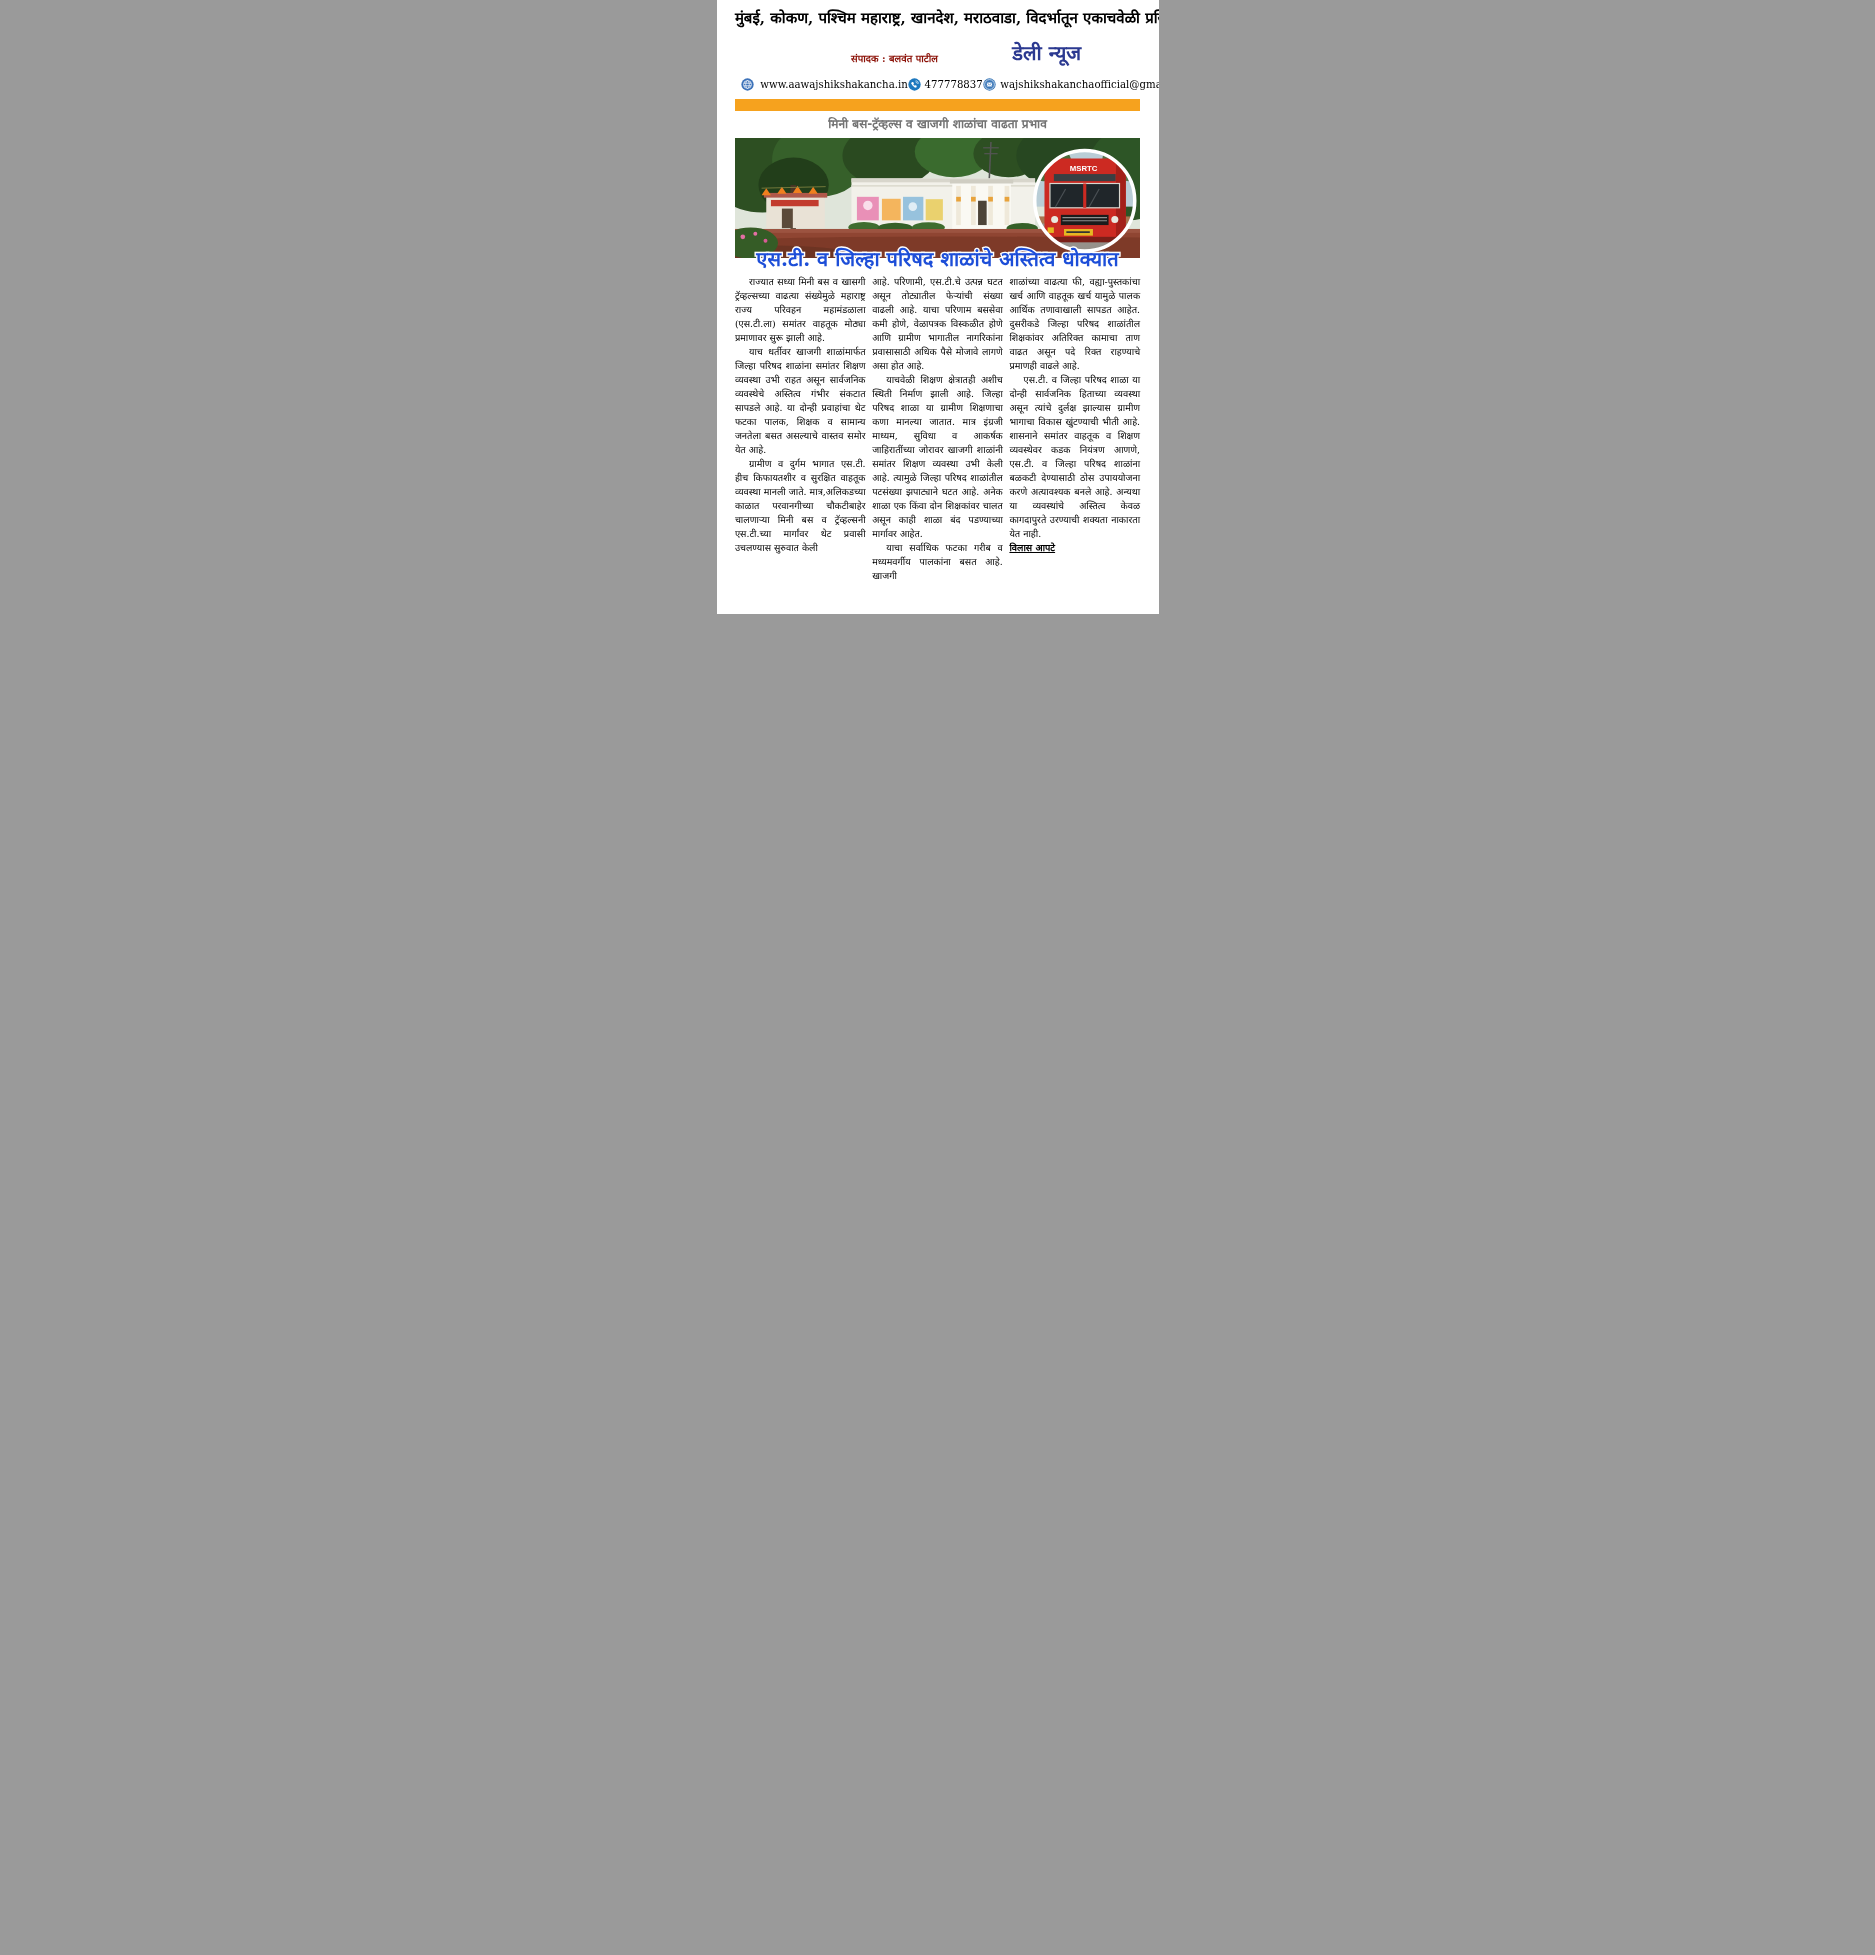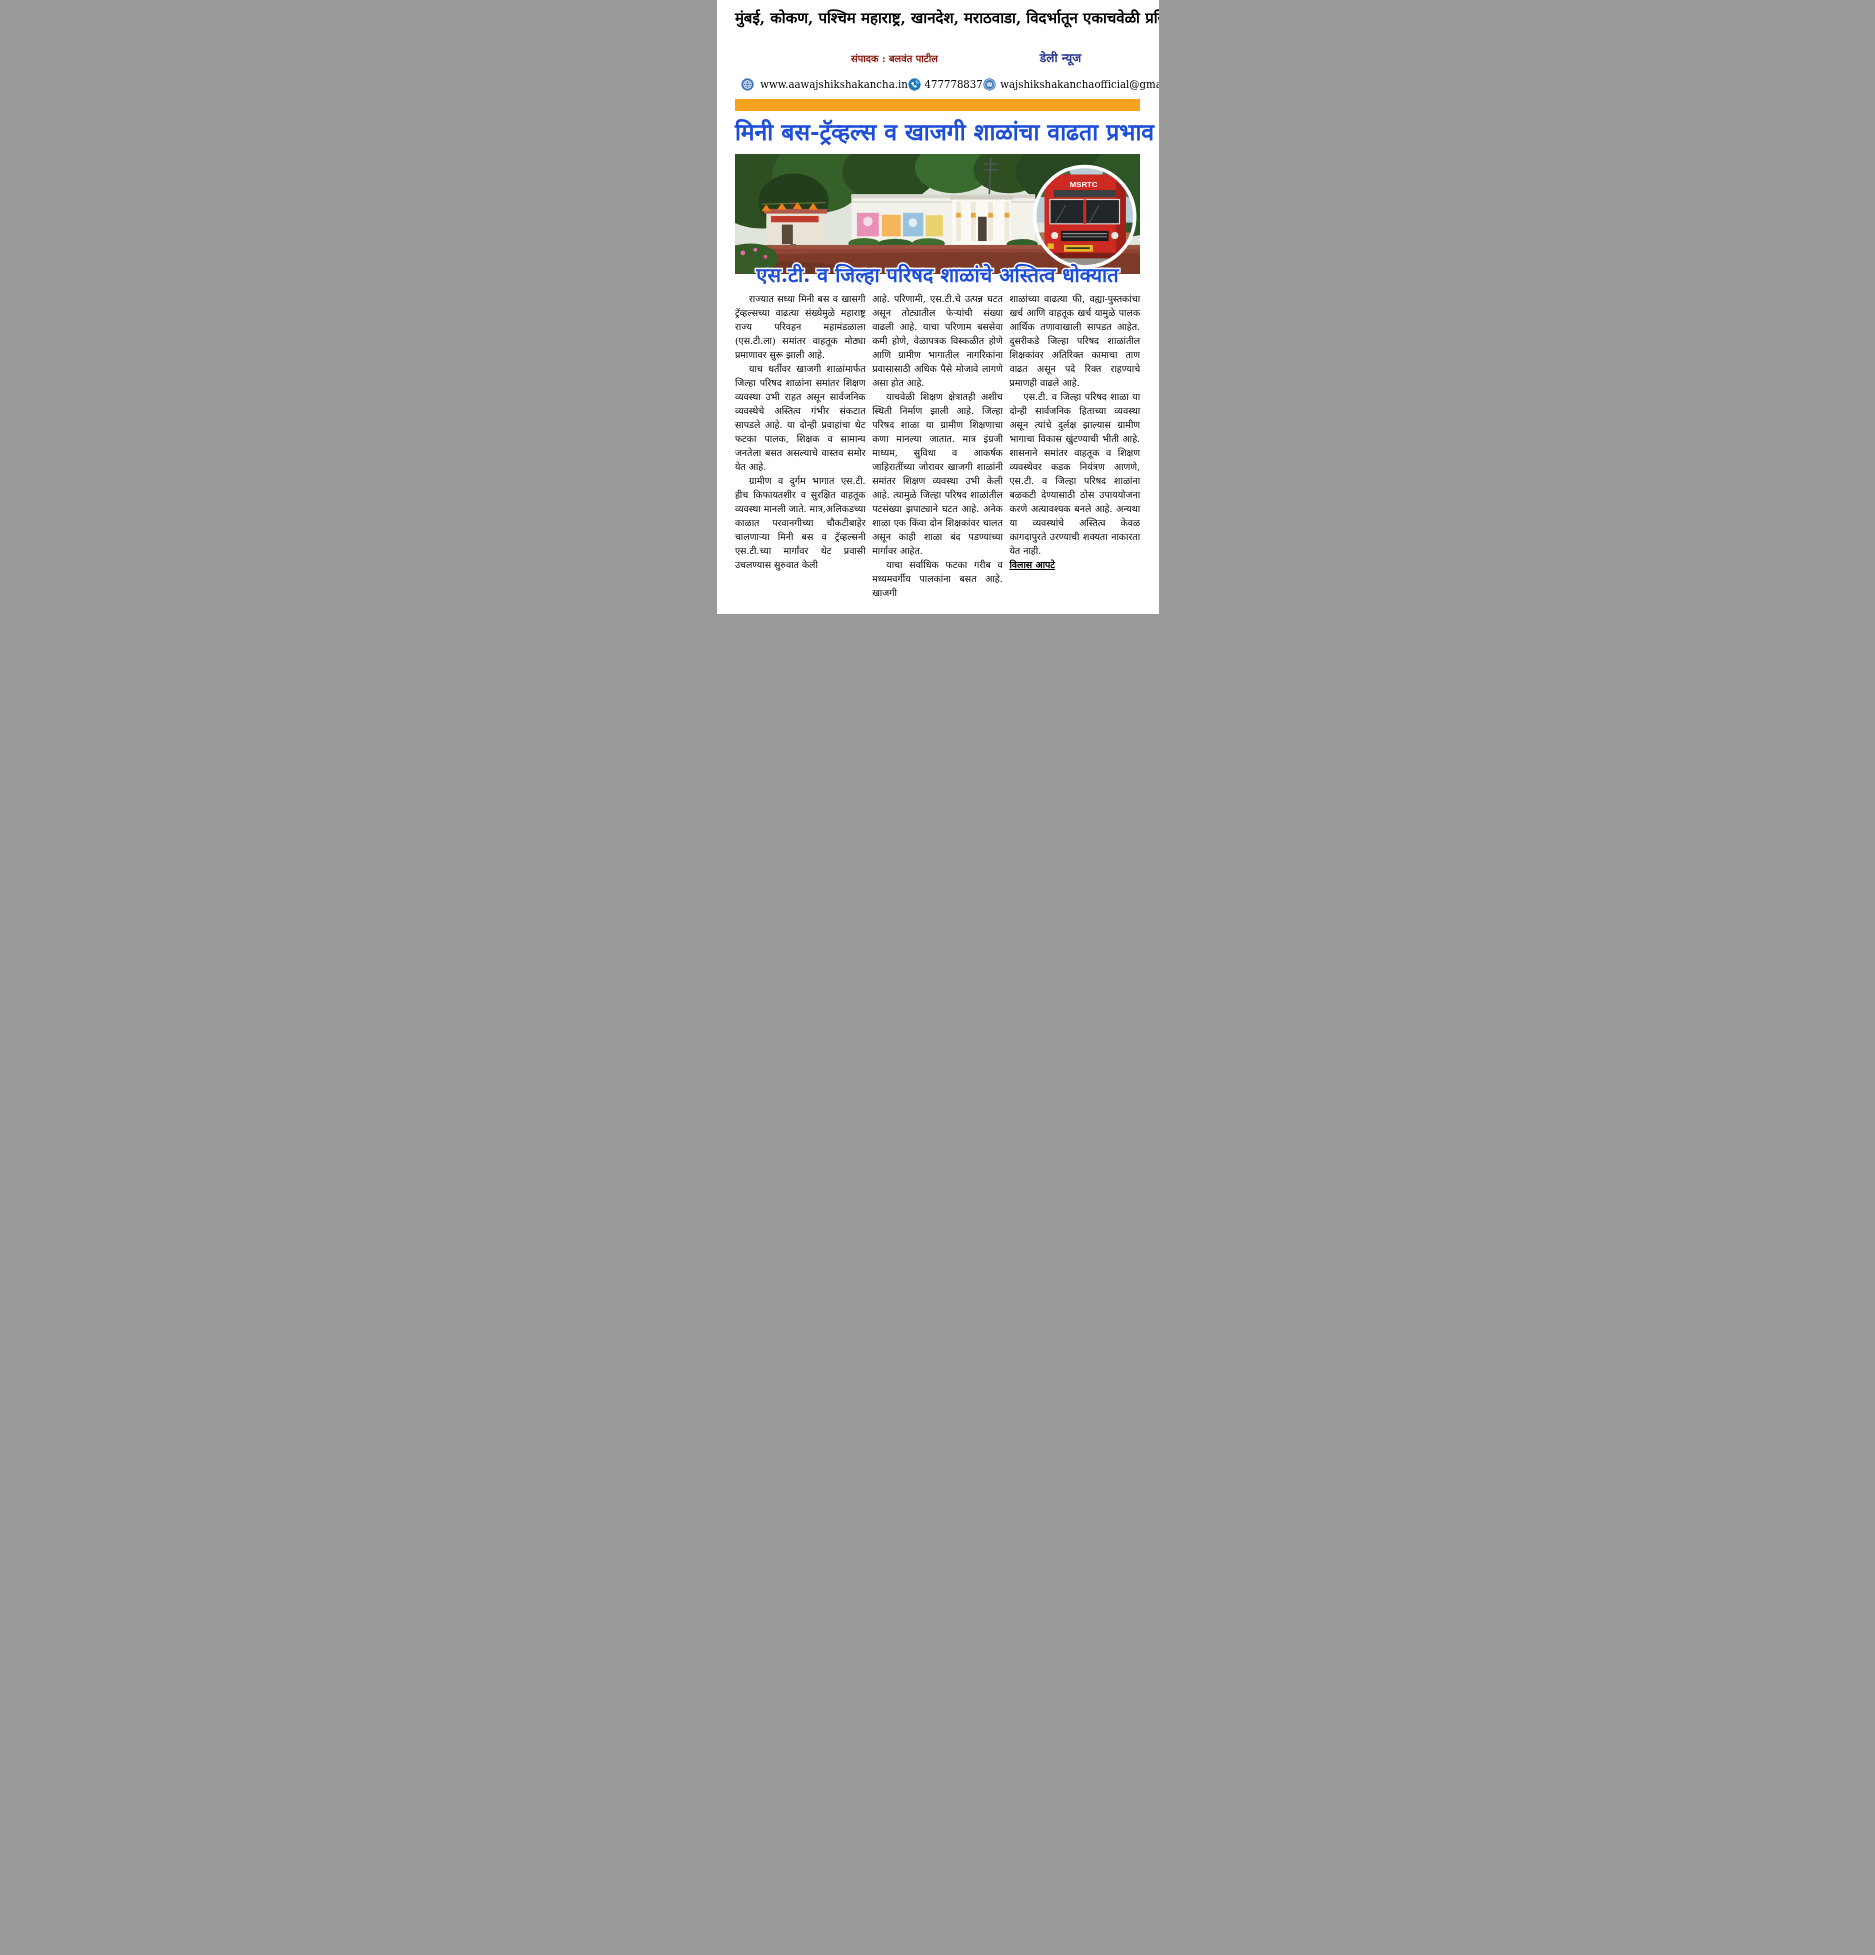--- a/index.html
+++ b/index.html
@@ -8,31 +8,31 @@
         font-family:"DejaVu Serif","Liberation Serif",serif;color:#000;}
   
   .tagline{padding-top:9.4px;text-align:center;font-weight:bold;font-size:15px;line-height:1.25;
            white-space:nowrap;color:#000;}
   
   .masthead-title{margin-top:0.8px;text-align:center;font-weight:bold;font-size:39px;line-height:1.5;
                   color:#E62129;white-space:nowrap;}
   .editor-row{position:relative;height:22px;margin-top:16px;}
   .editor{position:absolute;left:0;right:86px;text-align:center;bottom:0.8px;
           font-weight:bold;font-size:9.8px;color:#8C1208;}
-  .edition{position:absolute;right:59px;bottom:0px;font-weight:bold;font-size:12px;color:#2B3990;}
+  .edition{position:absolute;right:59px;bottom:0px;font-weight:bold;font-size:20px;color:#2B3990;}
   
   .contact-row{display:flex;align-items:center;justify-content:space-between;
                margin-top:9.4px;height:18px;padding:0 5.5px 0 6.3px;}
   .contact-item{display:flex;align-items:center;gap:6px;font-size:10.2px;color:#000;}
   .badge{width:13px;height:13px;flex:0 0 auto;}
   
   .orange-bar{height:11.7px;background:#F6A21E;margin-top:5.9px;}
   
-  .headline-green{margin-top:3.9px;text-align:center;font-weight:bold;font-size:23px;line-height:1.5;
-                  color:#1d4ed8;white-space:nowrap;}
+  .headline-green{margin-top:3.9px;text-align:center;font-weight:bold;font-size:12px;line-height:1.5;
+                  color:#737373;white-space:nowrap;}
   .photo-wrap{margin-top:4.7px;height:120px;position:relative;}
   .photo-wrap svg{display:block;width:100%;height:100%;}
   .headline-red{position:relative;z-index:3;margin-top:-14px;text-align:center;font-weight:bold;
                 font-size:20px;line-height:1.5;color:#1d4ed8;white-space:nowrap;
                 -webkit-text-stroke:2.7px #ffffff;paint-order:stroke fill;}
   
   .article{display:flex;gap:6.6px;margin-top:1.6px;}
   .col{flex:1 1 0;text-align:justify;font-size:9.4px;line-height:14px;}
   .col p{margin:0;}
   .col p.indent{text-indent:1.5em;}

